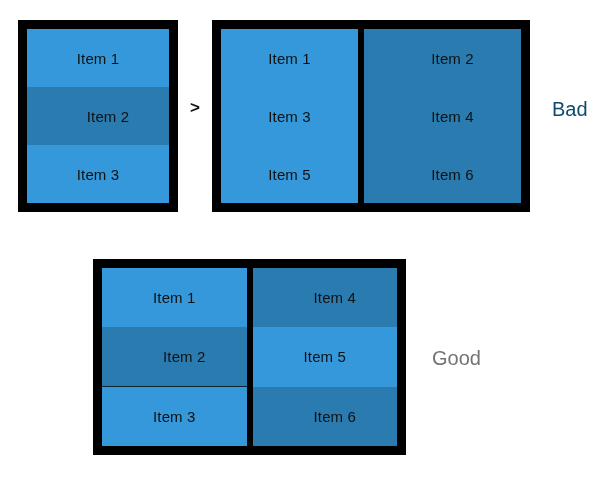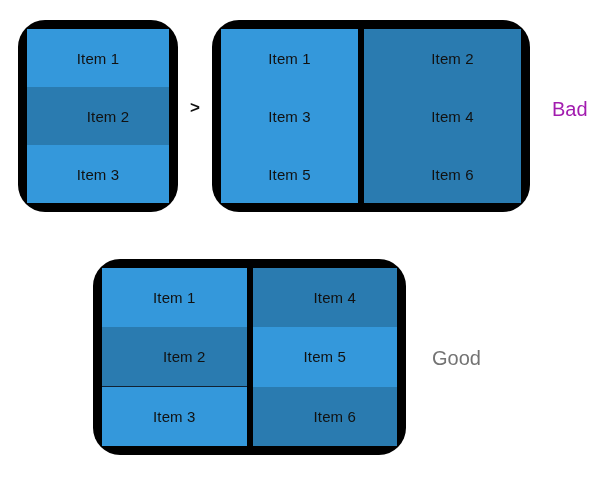--- a/index.html
+++ b/index.html
@@ -22,21 +22,20 @@
     height: 500px;
   }
 
   
   .frame {
     position: absolute;
     background: #000000;
     box-sizing: border-box;
     display: flex;
     flex-direction: row;
-    border-radius: 27px;
   }
 
   .col {
     display: flex;
     flex-direction: column;
     flex: 1 1 auto;
     min-width: 0;
   }
 
   .cell {
@@ -103,21 +102,21 @@
   
   .verdict {
     position: absolute;
     font-size: 20px;
     line-height: 1;
     white-space: nowrap;
   }
   #verdict-bad {
     left: 552px;
     top: 99px;
-    color: #a21caf;
+    color: #0c4a6e;
   }
   #verdict-good {
     left: 432px;
     top: 348px;
     color: #737373;
   }
 </style>
 </head>
 <body>
 

